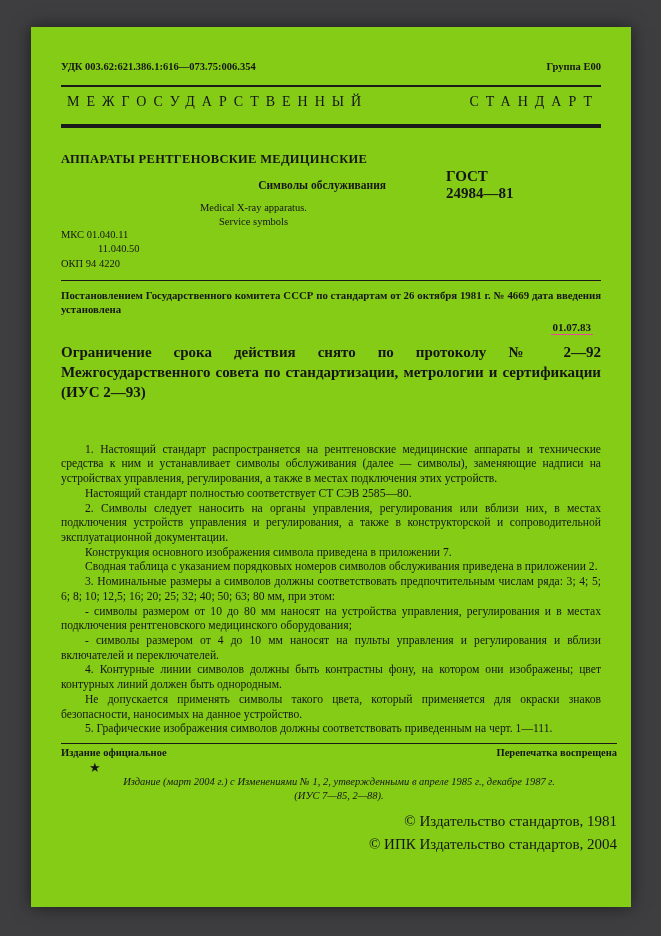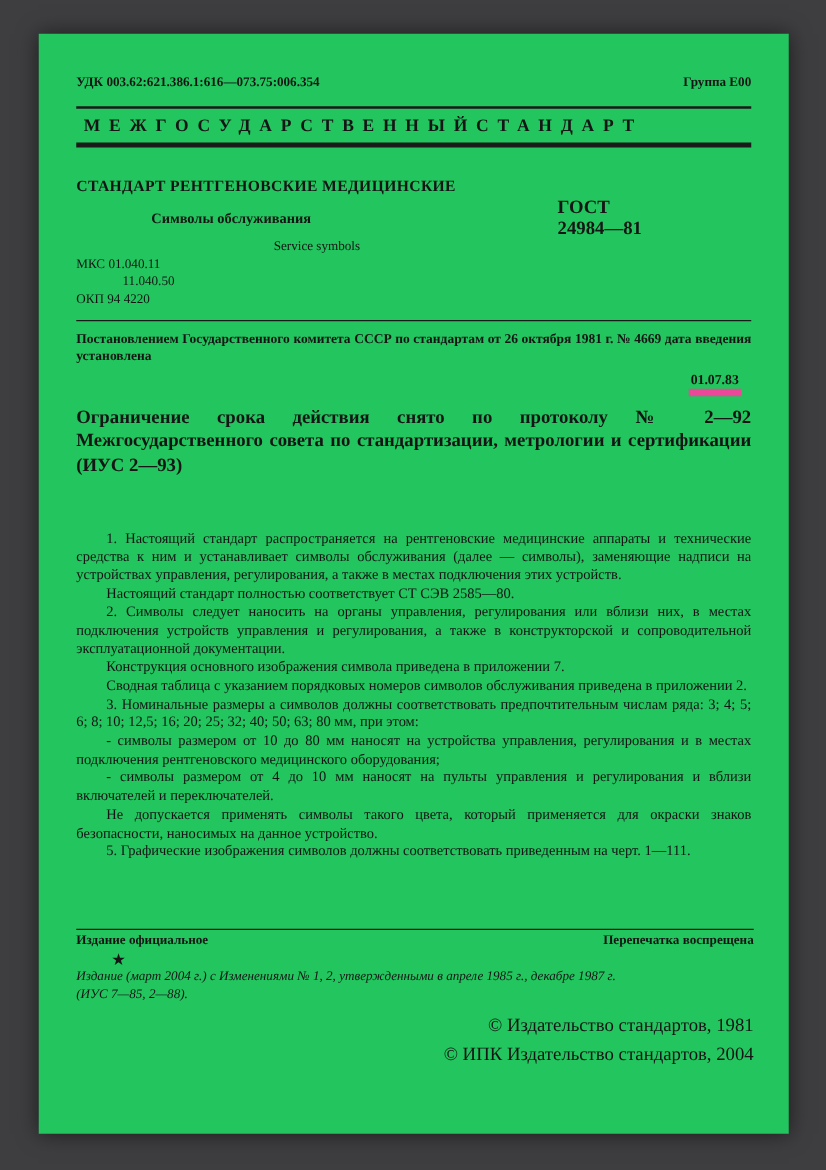--- a/index.html
+++ b/index.html
@@ -7,83 +7,84 @@
   body {
     width: 661px; height: 936px;
     background: #3e3e40;
     font-family: "Liberation Serif", serif;
     position: relative;
     overflow: hidden;
   }
   .page {
     position: absolute; left: 31px; top: 27px;
     width: 600px; height: 880px;
-    background: #22c55e;
+    background: #84cc16;
     box-shadow: 0 0 16px rgba(0,0,0,0.55);
     padding: 34px 30px 0 30px;
     color: #151515;
   }
   .top-row {
     display: flex; justify-content: space-between;
     font-size: 10.5px; font-weight: bold;
   }
   .banner {
     margin-top: 13px;
     border-top: 2px solid #1a1a1a;
     border-bottom: 4px solid #1a1a1a;
-    padding: 7px 2px 4px 6px;
-    display: flex; justify-content: flex-start;
-    font-weight: bold; font-size: 14px; letter-spacing: 7px;
+    padding: 7px 2px 14px 6px;
+    display: flex; justify-content: space-between;
+    font-weight: normal; font-size: 14px; letter-spacing: 7px;
     white-space: nowrap;
   }
   .title-section { display: flex; margin-top: 24px; }
   .title-left { width: 385px; }
   .title-ru { font-weight: bold; font-size: 12.5px; letter-spacing: 0.3px; }
-  .subtitle-ru { font-weight: bold; font-size: 11.5px; text-align: left; margin: 12px 60px 10px 60px; }
+  .subtitle-ru { font-weight: bold; font-size: 11.5px; text-align: right; margin: 12px 60px 10px 60px; }
   .title-en { text-align: center; font-size: 10.5px; line-height: 1.3; }
   .gost-block { flex: 1; font-weight: bold; font-size: 15px; padding-top: 16px; line-height: 1.15; }
   .codes { font-size: 10.5px; line-height: 1.35; }
   .codes .mks2 { padding-left: 37px; }
   .rule { border-top: 1px solid #1a1a1a; margin-top: 9px; }
   .decree { font-weight: bold; font-size: 10.8px; text-align: justify; margin-top: 7px; line-height: 1.32; }
   .effective-date-row { text-align: right; margin: 5px 8px 2px 0; font-weight: bold; font-size: 11px; }
-  .effective-date { display: inline-block; border-bottom: 6px solid #ec4899; padding: 0 2px 1px 2px; }
+  .effective-date { display: inline-block; border-bottom: 1px solid #ec4899; padding: 0 2px 1px 2px; }
   .limitation { font-weight: bold; font-size: 15px; text-align: justify; margin-top: 8px; line-height: 1.32; }
   .body-text { margin-top: 40px; font-size: 11.6px; line-height: 1.27; text-align: justify; }
   .body-text p { margin: 0; text-indent: 24px; }
-  .footer { position: absolute; left: 30px; right: 28px; bottom: 52px; }
+  .footer { position: absolute; left: 30px; right: 14px; bottom: 52px; }
   .footer-rule { border-top: 1px solid #1a1a1a; }
   .footer-row {
     display: flex; justify-content: space-between;
     font-weight: bold; font-size: 10.5px; padding-top: 3px;
   }
   .footnote-star { font-size: 13px; line-height: 1; margin: 3px 0 0 28px; }
-  .edition-note { font-style: italic; font-size: 10.5px; line-height: 1.32; margin-top: 1px; }
+  .edition-note { text-align: center; font-style: italic; font-size: 10.5px; line-height: 1.32; margin-top: 1px; }
   .copyrights { text-align: right; font-size: 15px; line-height: 1.5; margin-top: 7px; }
 </style>
 </head>
 <body>
 
 <div class="page">
 
   <div class="top-row">
     <span>УДК 003.62:621.386.1:616—073.75:006.354</span>
     <span>Группа Е00</span>
   </div>
 
   <div class="banner">
     <span>МЕЖГОСУДАРСТВЕННЫЙ</span>
     <span>СТАНДАРТ</span>
   </div>
 
   <div class="title-section">
     <div class="title-left">
-      <div class="title-ru">СТАНДАРТ РЕНТГЕНОВСКИЕ МЕДИЦИНСКИЕ</div>
+      <div class="title-ru">АППАРАТЫ РЕНТГЕНОВСКИЕ МЕДИЦИНСКИЕ</div>
       <div class="subtitle-ru">Символы обслуживания</div>
       <div class="title-en">
+        <div>Medical X-ray apparatus.</div>
         <div>Service symbols</div>
       </div>
     </div>
     <div class="gost-block">
       <div>ГОСТ</div>
       <div>24984—81</div>
     </div>
   </div>
 
   <div class="codes">
@@ -104,20 +105,21 @@
 
   <div class="body-text">
     <p>1. Настоящий стандарт распространяется на рентгеновские медицинские аппараты и технические средства к ним и устанавливает символы обслуживания (далее — символы), заменяющие надписи на устройствах управления, регулирования, а также в местах подключения этих устройств.</p>
     <p>Настоящий стандарт полностью соответствует СТ СЭВ 2585—80.</p>
     <p>2. Символы следует наносить на органы управления, регулирования или вблизи них, в местах подключения устройств управления и регулирования, а также в конструкторской и сопроводительной эксплуатационной документации.</p>
     <p>Конструкция основного изображения символа приведена в приложении 7.</p>
     <p>Сводная таблица с указанием порядковых номеров символов обслуживания приведена в приложении 2.</p>
     <p>3. Номинальные размеры а символов должны соответствовать предпочтительным числам ряда: 3; 4; 5; 6; 8; 10; 12,5; 16; 20; 25; 32; 40; 50; 63; 80 мм, при этом:</p>
     <p>- символы размером от 10 до 80 мм наносят на устройства управления, регулирования и в местах подключения рентгеновского медицинского оборудования;</p>
     <p>- символы размером от 4 до 10 мм наносят на пульты управления и регулирования и вблизи включателей и переключателей.</p>
+    <p>4. Контурные линии символов должны быть контрастны фону, на котором они изображены; цвет контурных линий должен быть однородным.</p>
     <p>Не допускается применять символы такого цвета, который применяется для окраски знаков безопасности, наносимых на данное устройство.</p>
     <p>5. Графические изображения символов должны соответствовать приведенным на черт. 1—111.</p>
   </div>
 
   <div class="footer">
     <div class="footer-rule"></div>
     <div class="footer-row">
       <span>Издание официальное</span>
       <span>Перепечатка воспрещена</span>
     </div>

